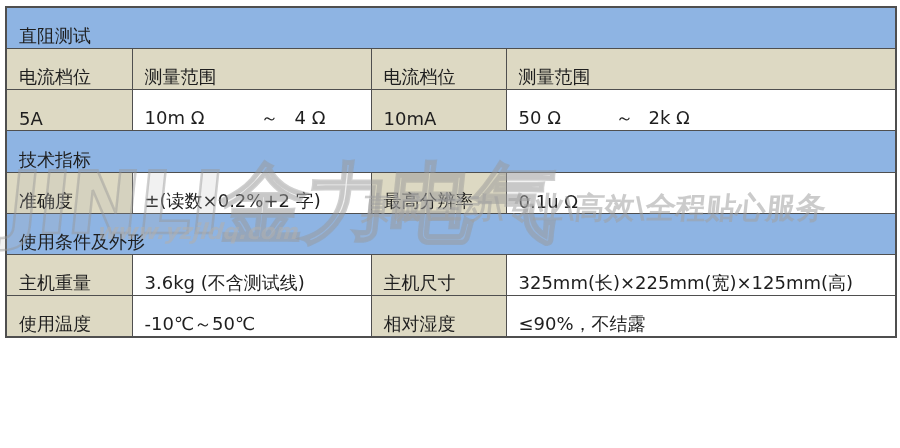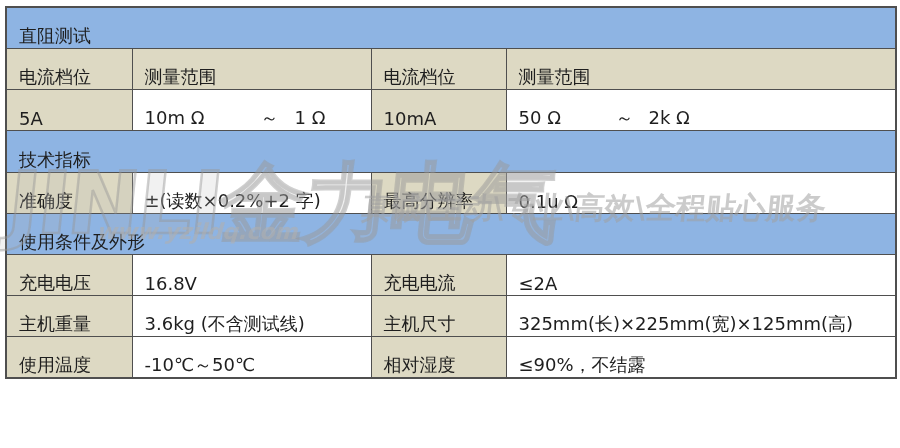--- a/index.html
+++ b/index.html
@@ -54,21 +54,21 @@
       <td class="lbl">电流档位</td>
       <td class="lbl">测量范围</td>
       <td class="lbl">电流档位</td>
       <td class="lbl">测量范围</td>
     </tr>
 
 
     <tr class="row">
       <td class="lbl">5A</td>
       <td class="val">
-        <span class="lo">10m Ω</span><span class="tl">～</span><span>1 Ω</span>
+        <span class="lo">10m Ω</span><span class="tl">～</span><span>4 Ω</span>
       </td>
       <td class="lbl">10mA</td>
       <td class="val">
         <span class="lo4">50 Ω</span><span class="tl4">～</span><span>2k Ω</span>
       </td>
     </tr>
 
 
     <tr class="sec" style="height:42px">
       <td colspan="4">技术指标</td>
@@ -79,26 +79,20 @@
       <td class="val">±(读数×0.2%+2 字)</td>
       <td class="lbl">最高分辨率</td>
       <td class="val">0.1u Ω</td>
     </tr>
 
     <tr class="sec" style="height:38px">
       <td colspan="4">使用条件及外形</td>
     </tr>
 
 
-    <tr class="row">
-      <td class="lbl">充电电压</td>
-      <td class="val">16.8V</td>
-      <td class="lbl">充电电流</td>
-      <td class="val">≤2A</td>
-    </tr>
 
 
     <tr class="row">
       <td class="lbl">主机重量</td>
       <td class="val">3.6kg (不含测试线)</td>
       <td class="lbl">主机尺寸</td>
       <td class="val">325mm(长)×225mm(宽)×125mm(高)</td>
     </tr>
 
     <tr class="row">

